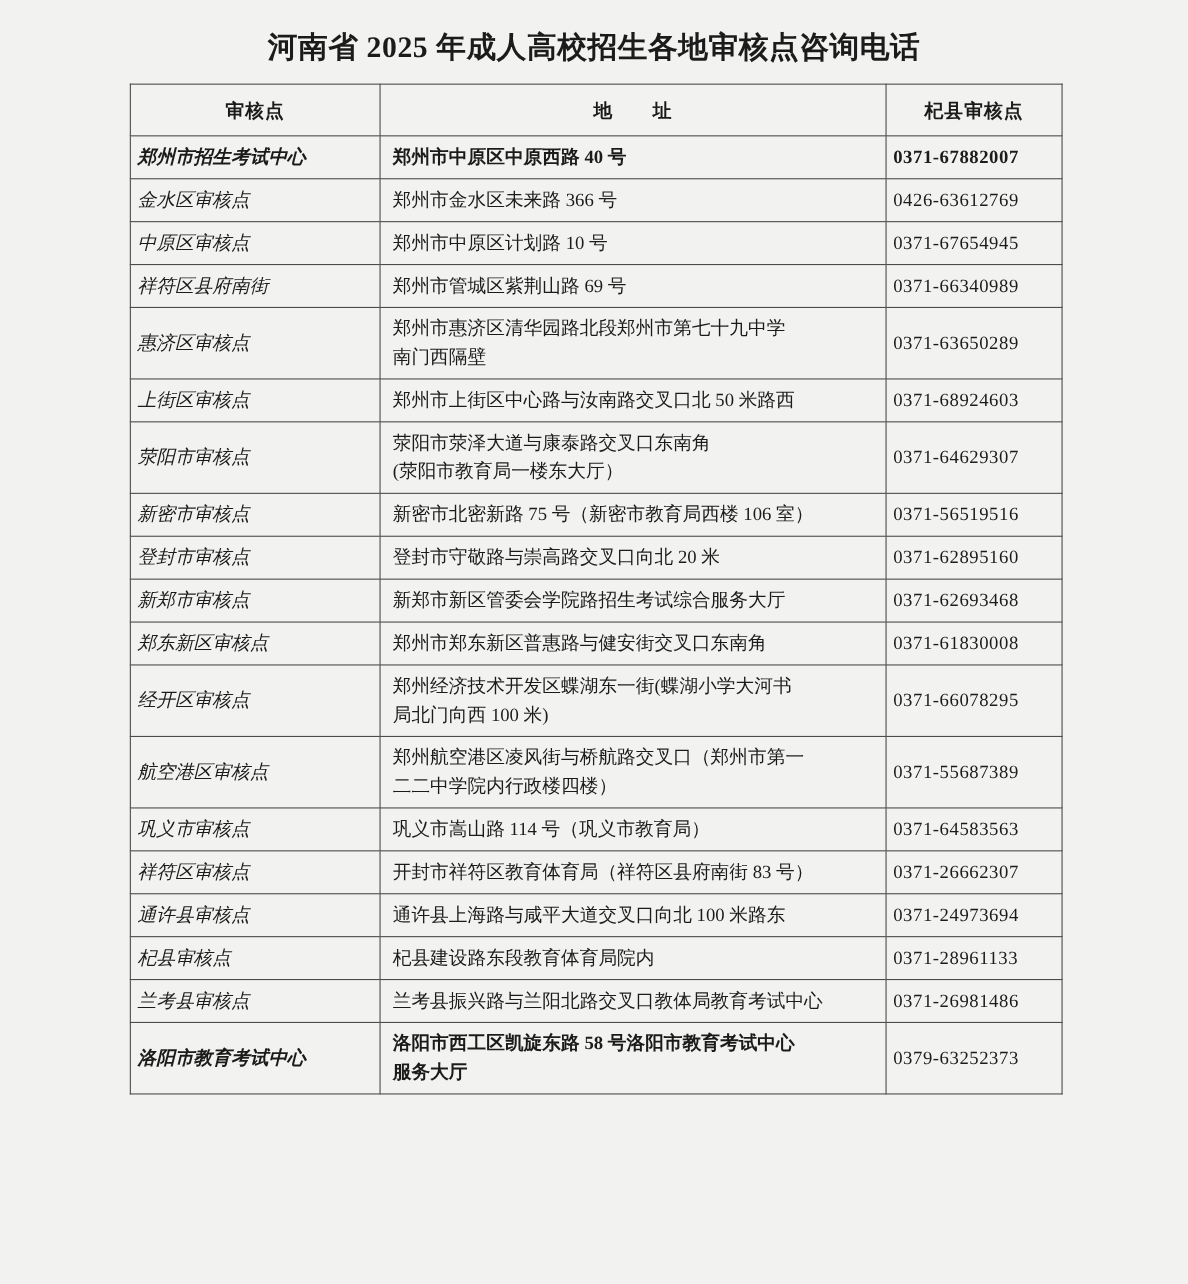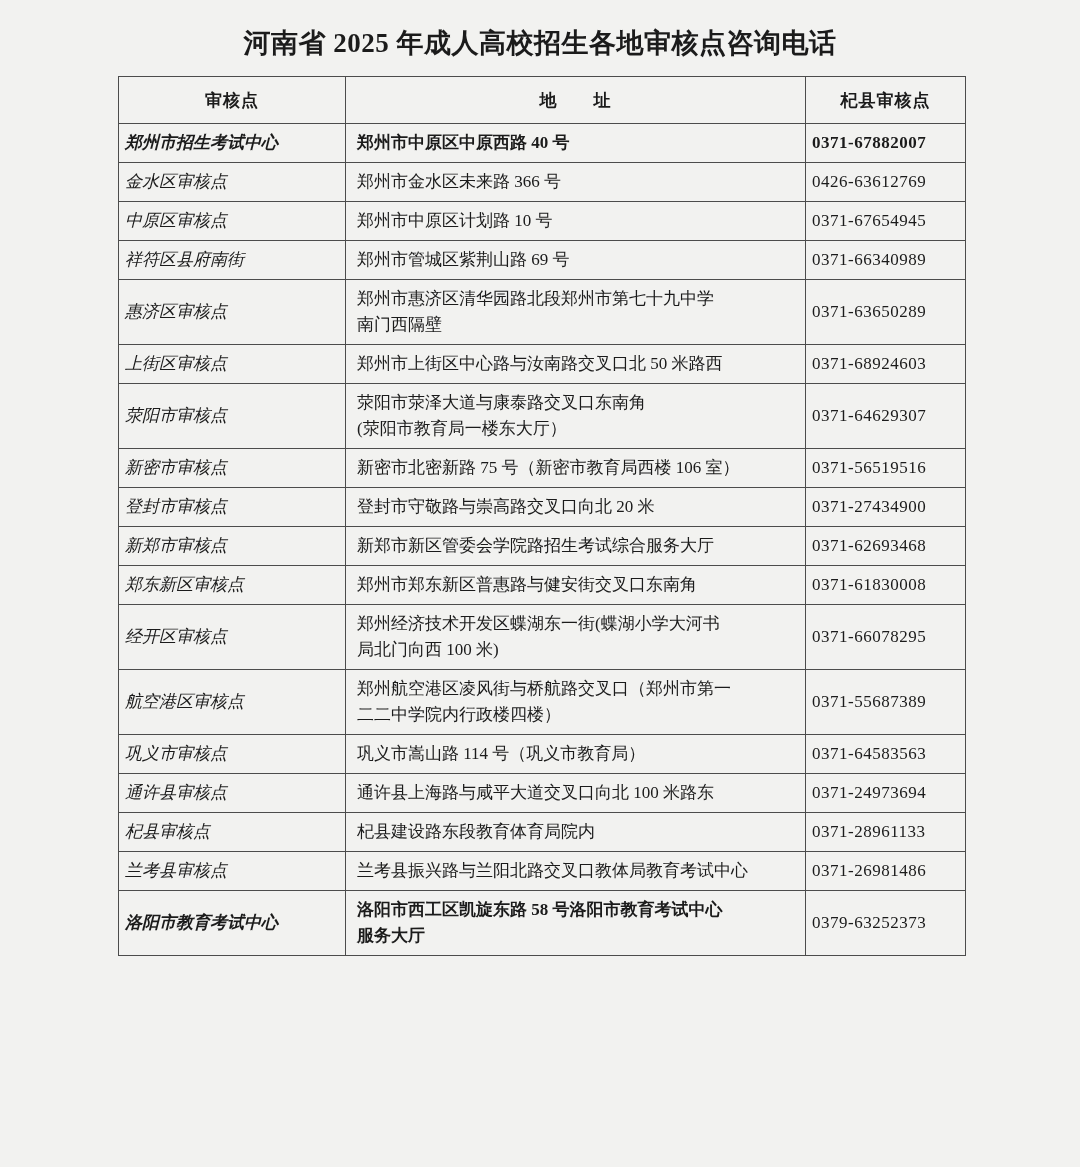--- a/index.html
+++ b/index.html
@@ -127,21 +127,21 @@
 
   <tr>
     <td class="c-name">新密市审核点</td>
     <td class="c-addr">新密市北密新路 75 号（新密市教育局西楼 106 室）</td>
     <td class="c-phone">0371-56519516</td>
   </tr>
 
   <tr>
     <td class="c-name">登封市审核点</td>
     <td class="c-addr">登封市守敬路与崇高路交叉口向北 20 米</td>
-    <td class="c-phone">0371-27434900</td>
+    <td class="c-phone">0371-62895160</td>
   </tr>
 
   <tr>
     <td class="c-name">新郑市审核点</td>
     <td class="c-addr">新郑市新区管委会学院路招生考试综合服务大厅</td>
     <td class="c-phone">0371-62693468</td>
   </tr>
 
 
   <tr>
@@ -164,20 +164,25 @@
     <td class="c-phone">0371-55687389</td>
   </tr>
 
   <tr>
     <td class="c-name">巩义市审核点</td>
     <td class="c-addr">巩义市嵩山路 114 号（巩义市教育局）</td>
     <td class="c-phone">0371-64583563</td>
   </tr>
 
 
+  <tr>
+    <td class="c-name">祥符区审核点</td>
+    <td class="c-addr">开封市祥符区教育体育局（祥符区县府南街 83 号）</td>
+    <td class="c-phone">0371-26662307</td>
+  </tr>
 
 
   <tr>
     <td class="c-name">通许县审核点</td>
     <td class="c-addr">通许县上海路与咸平大道交叉口向北 100 米路东</td>
     <td class="c-phone">0371-24973694</td>
   </tr>
 
   <tr>
     <td class="c-name">杞县审核点</td>

